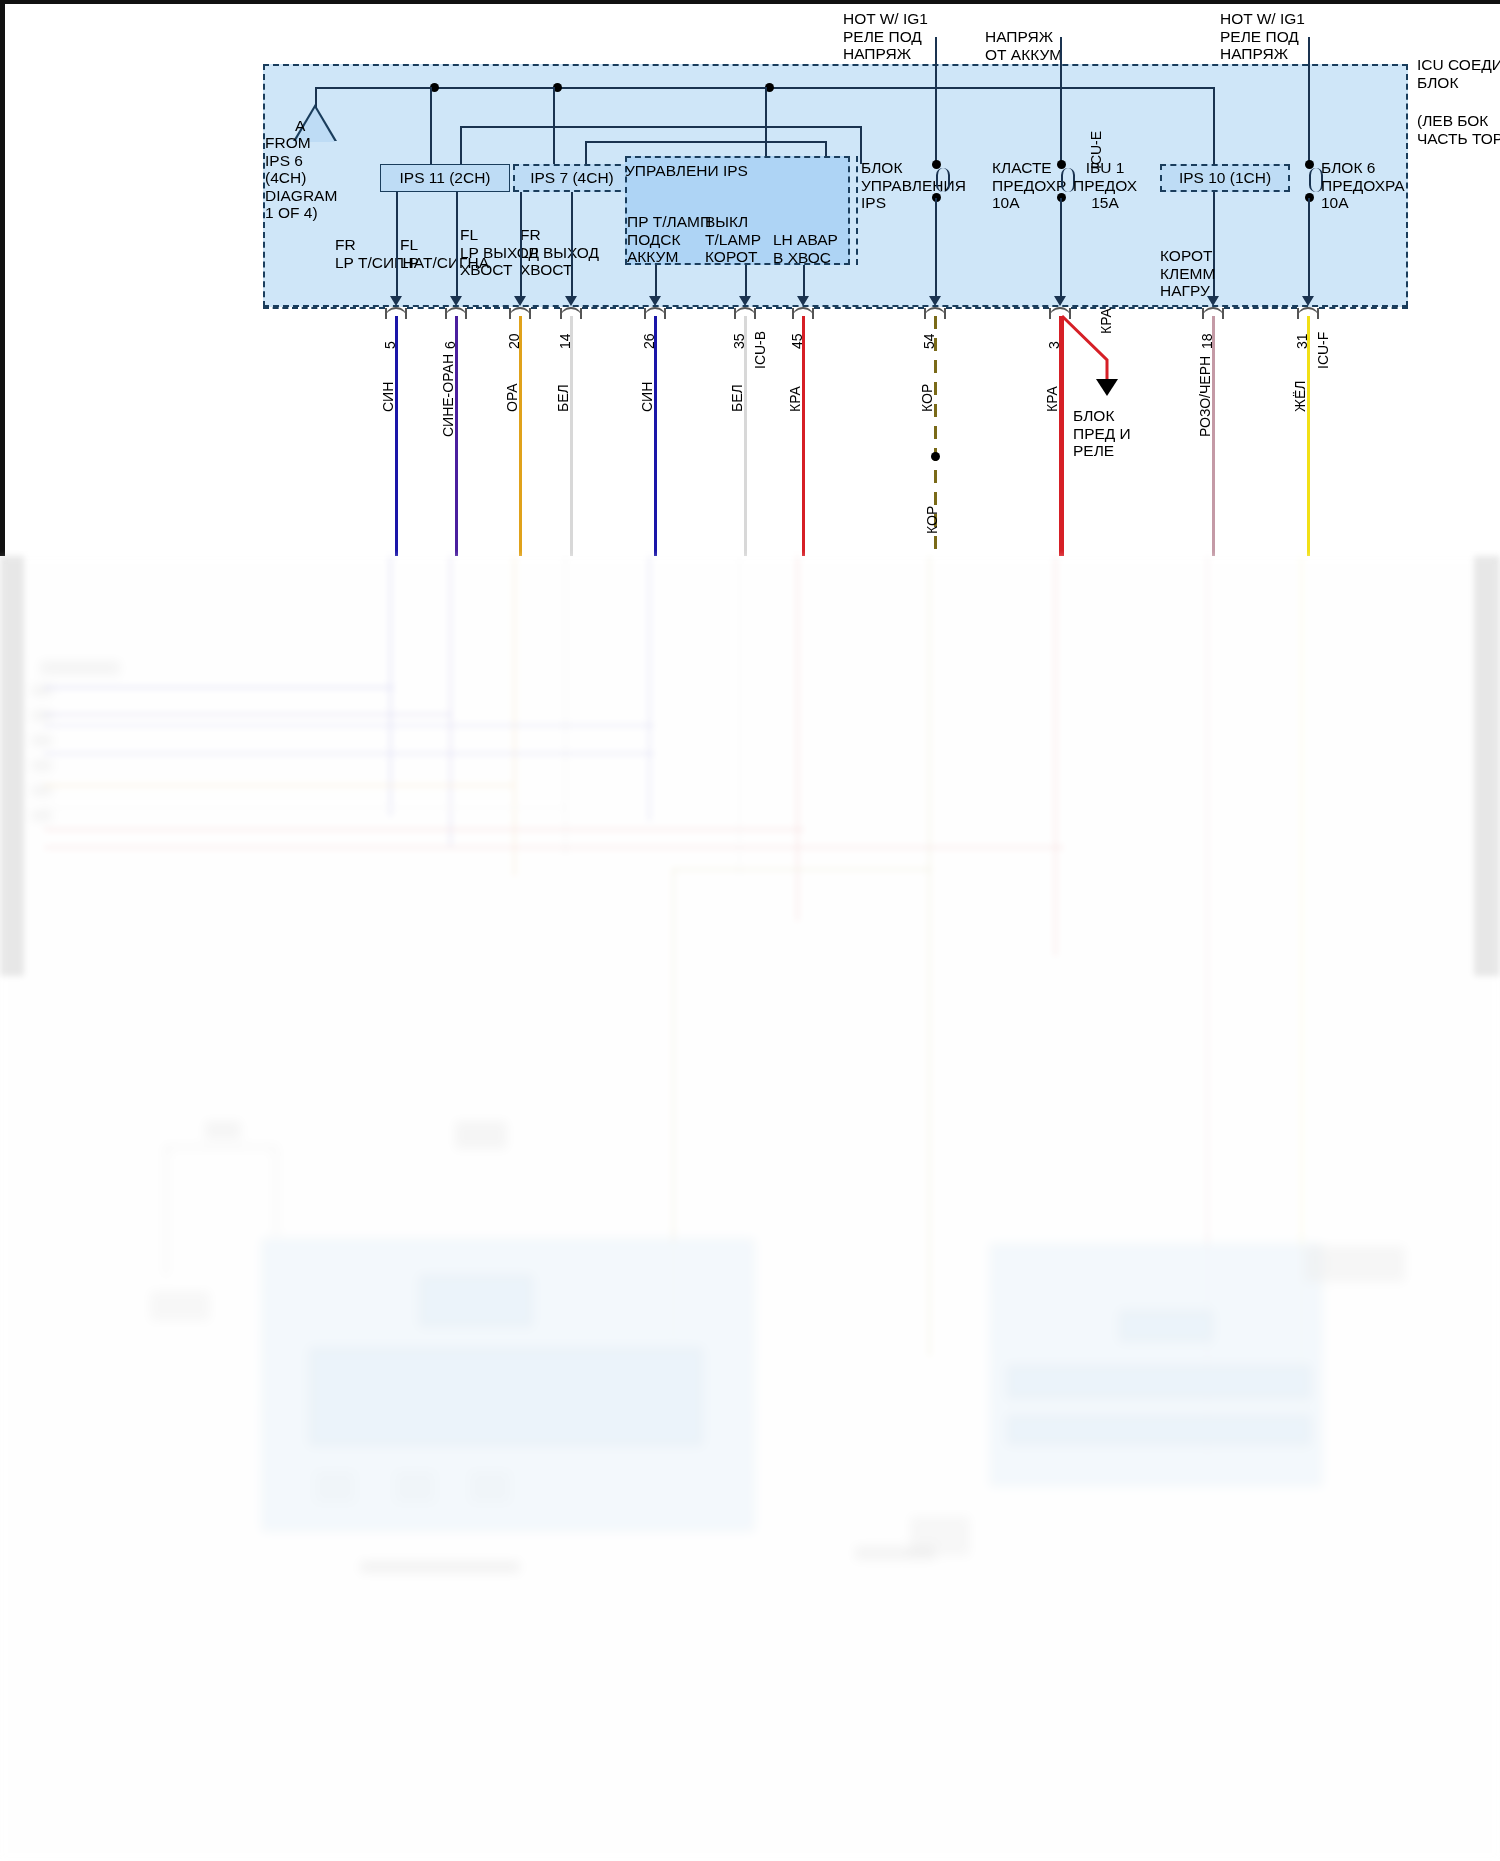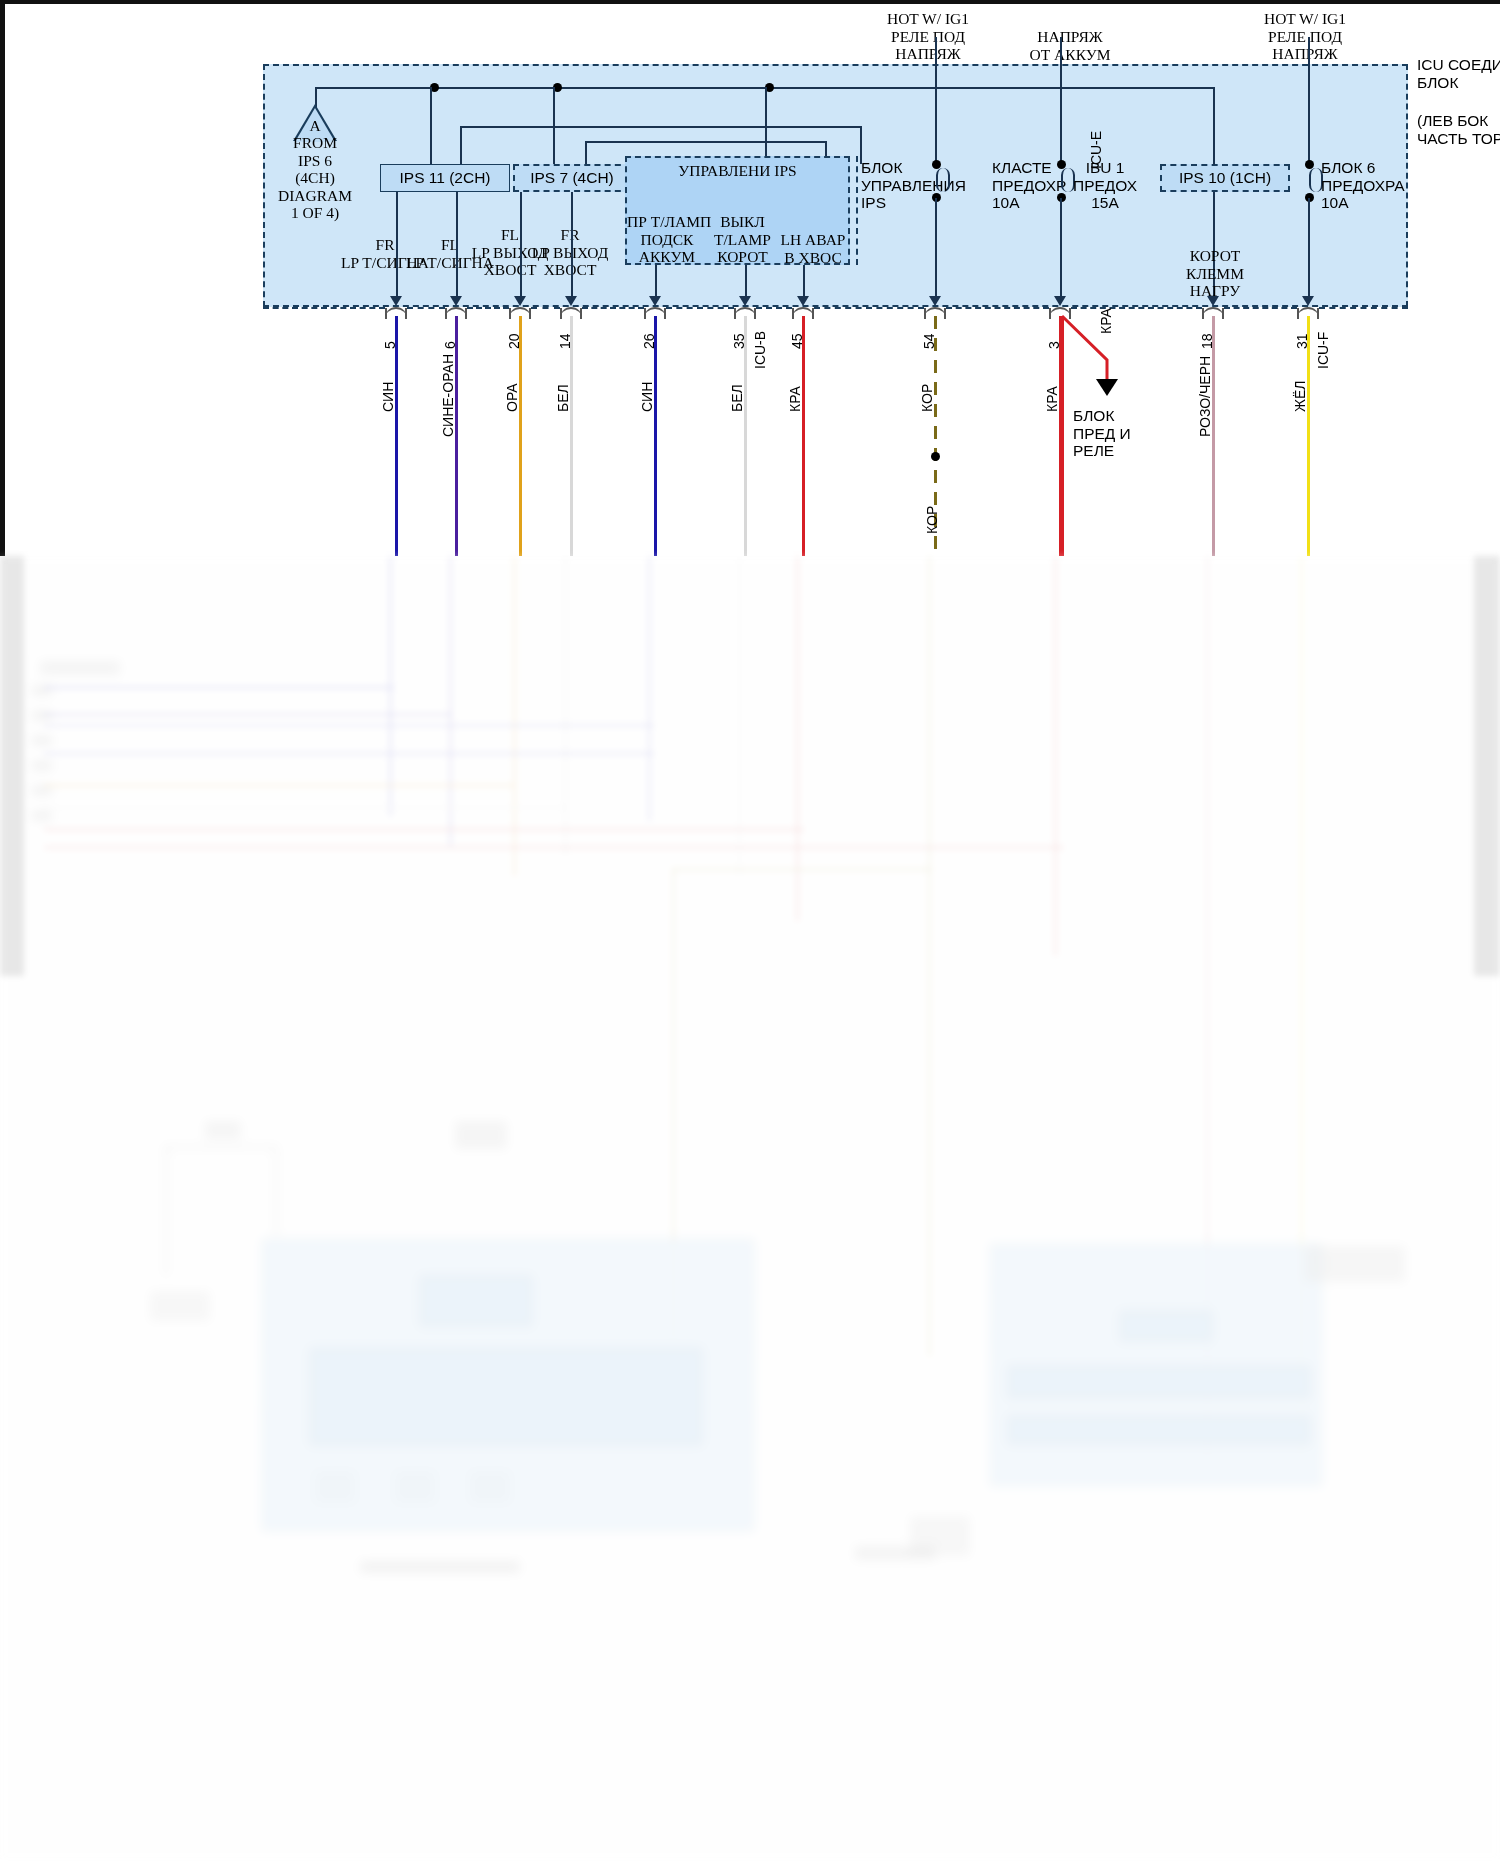--- a/index.html
+++ b/index.html
@@ -21,21 +21,21 @@
 
   .dot{position:absolute;width:9px;height:9px;border-radius:50%;background:#000;}
 
   .comp{position:absolute;background:#bedcf5;border:1.5px solid #1a3d5c;box-sizing:border-box;
         display:flex;align-items:center;justify-content:center;font-size:15.5px;color:#000;white-space:nowrap;}
   .comp.dash{border-style:dashed;border-width:2px;}
 
   .ctrlbox{position:absolute;background:#aed4f5;border:2px dashed #1a3d5c;box-sizing:border-box;}
 
   .txt{position:absolute;font-size:15.5px;line-height:17.5px;color:#000;white-space:pre;}
-  .txt.c{text-align:center;font-family:Liberation Serif, serif;}
+  .txt.c{}
 
   .vtxt{position:absolute;font-size:14px;color:#000;white-space:nowrap;
         transform-origin:0 0;transform:rotate(-90deg);}
 
   .arrowdn{position:absolute;width:0;height:0;border-left:6px solid transparent;
            border-right:6px solid transparent;border-top:10px solid #1a3350;}
   .bigarrow{position:absolute;width:0;height:0;border-left:11px solid transparent;
            border-right:11px solid transparent;border-top:17px solid #000;}
 
   

